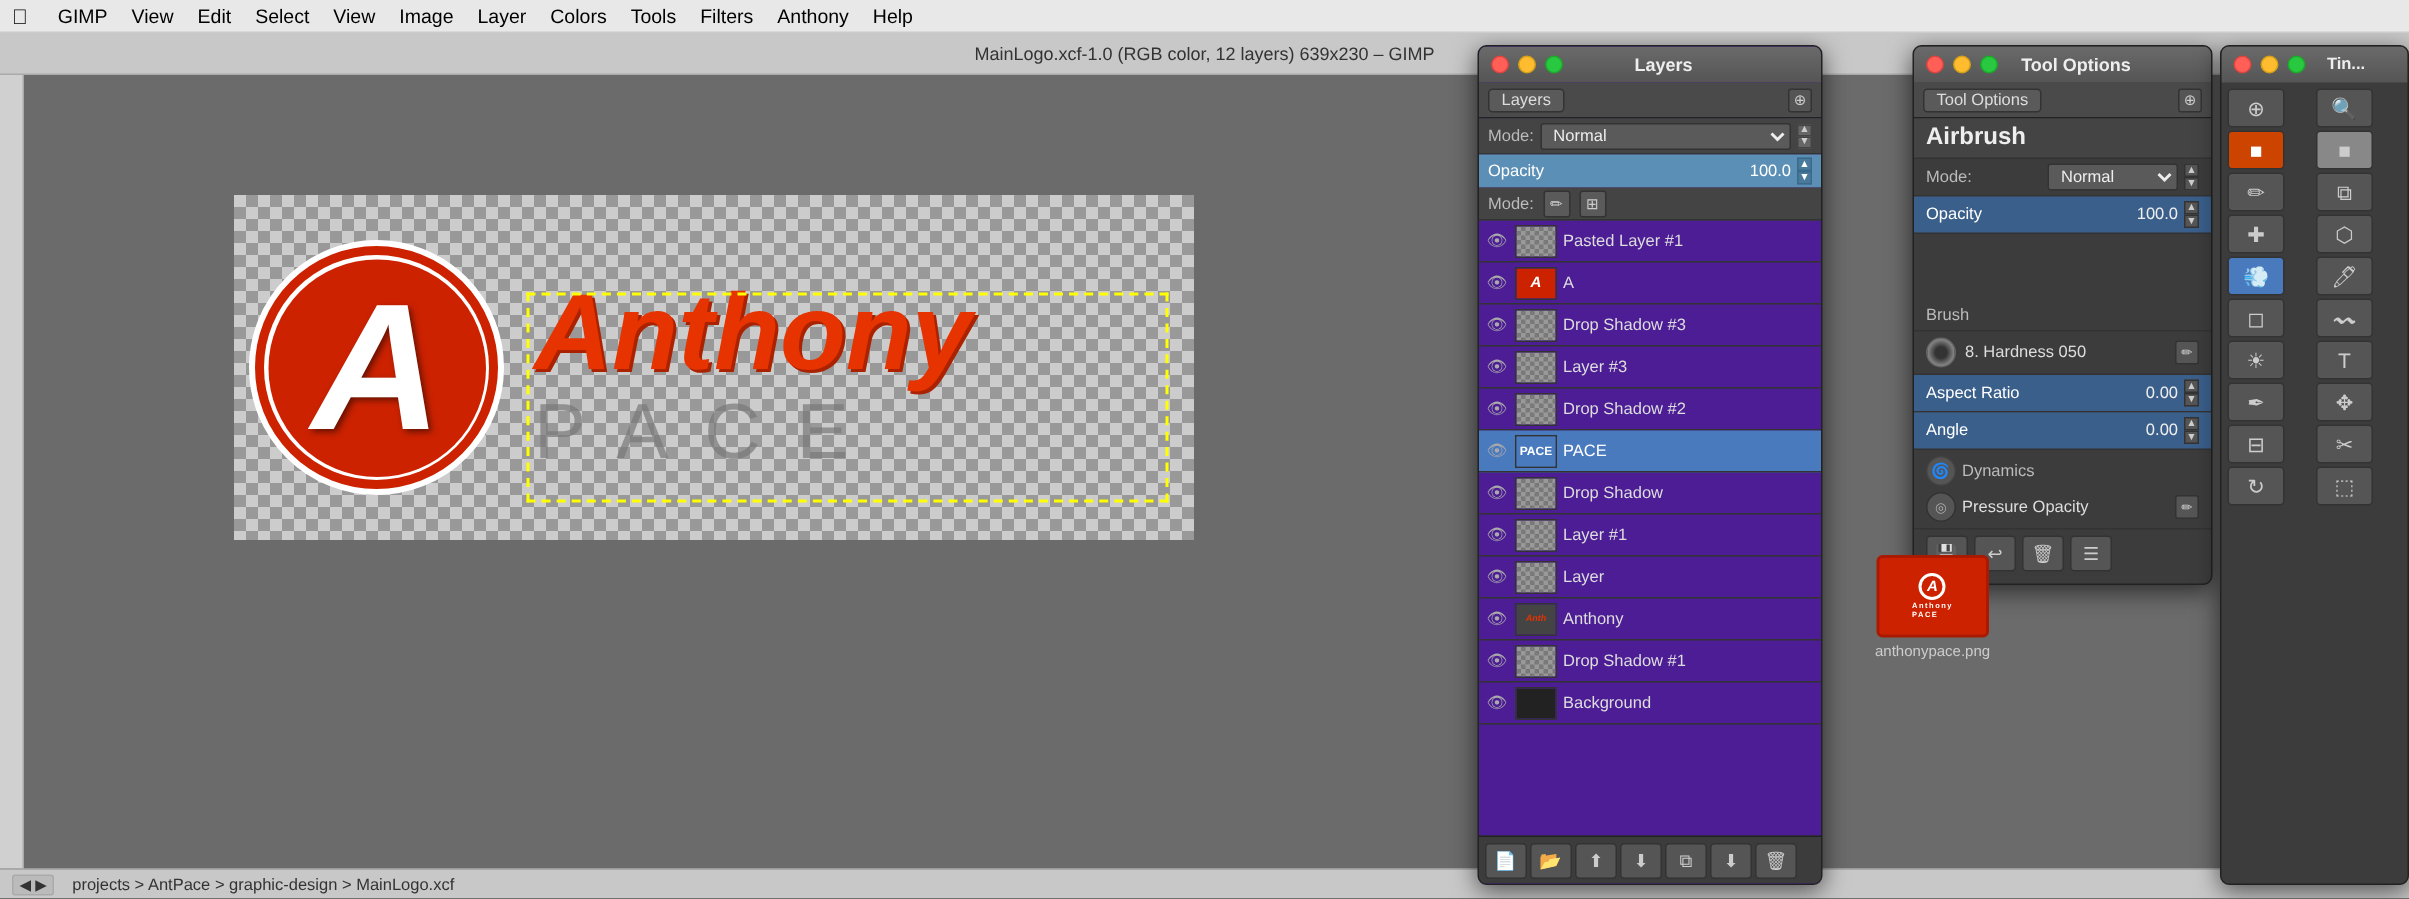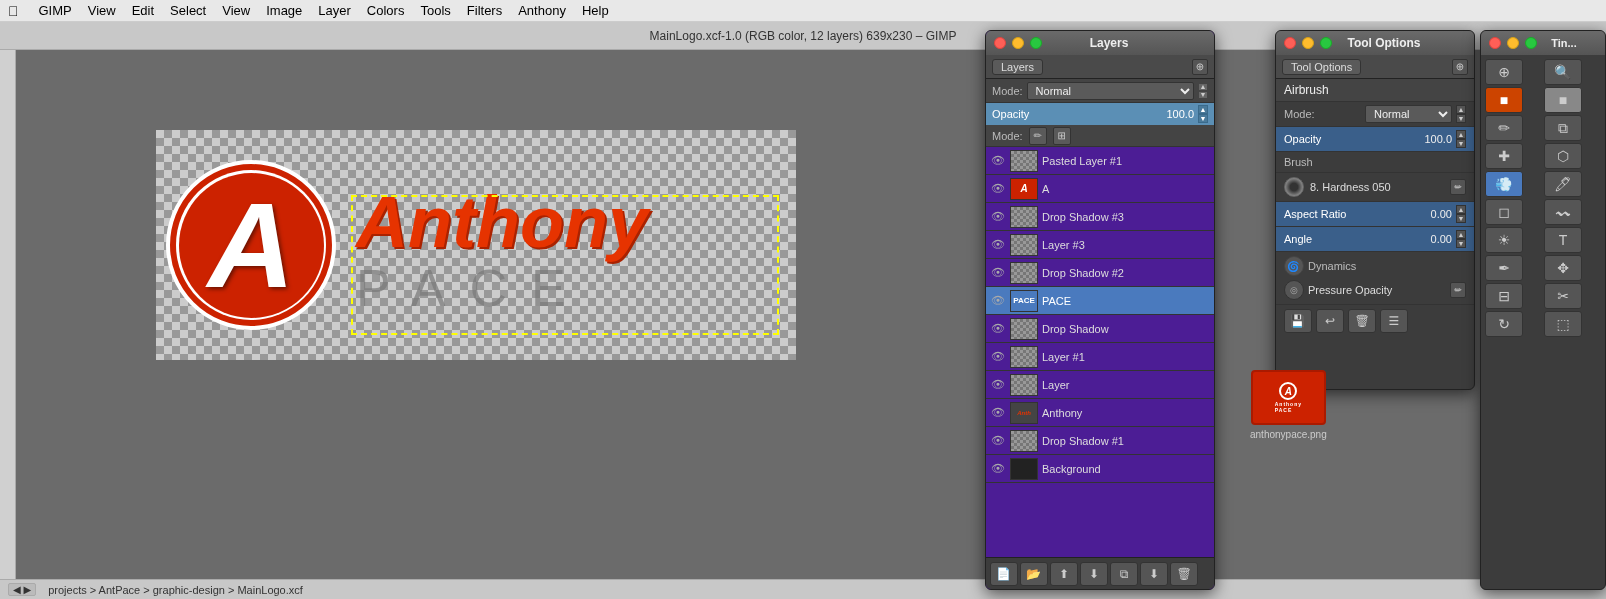--- a/index.html
+++ b/index.html
@@ -904,21 +904,21 @@
     <div class="traffic-light tl-green"></div>
     <span class="panel-title-text">Tool Options</span>
   </div>
 
   <div class="panel-tab-row">
     <div class="panel-tab">Tool Options</div>
     <div class="panel-expand-btn">⊕</div>
   </div>
 
   <div style="padding:4px 8px;background:#444;border-bottom:1px solid #333;">
-    <span class="tool-section-title" style="padding:0;background:none;font-size:12px;font-weight:400;">Airbrush</span>
+    <span class="tool-section-title" style="padding:0;background:none;font-size:16px;font-weight:700;">Airbrush</span>
   </div>
 
   <div class="tool-row">
     <span class="tool-row-label">Mode:</span>
     <select class="tool-select">
       <option>Normal</option>
     </select>
     <div class="tool-spinner">
       <div class="tool-spin-btn">▲</div>
       <div class="tool-spin-btn">▼</div>
@@ -928,21 +928,21 @@
   <div class="tool-row tool-highlight-row">
     <span class="tool-row-label" style="color:#fff;">Opacity</span>
     <span class="tool-row-value">100.0</span>
     <div class="tool-spinner">
       <div class="tool-spin-btn">▲</div>
       <div class="tool-spin-btn">▼</div>
     </div>
   </div>
 
   <div class="brush-row">
-    <span style="font-size:11px;color:#bbb;">Brush</span>
+    <span style="font-size:11px;color:#bbb;margin-top:44px;">Brush</span>
   </div>
   <div class="brush-row">
     <div class="brush-preview"></div>
     <span class="brush-name">8. Hardness 050</span>
     <div class="brush-edit-btn">✏</div>
   </div>
 
 
   <div class="tool-row tool-highlight-row">
     <span class="tool-row-label" style="color:#fff;">Aspect Ratio</span>

